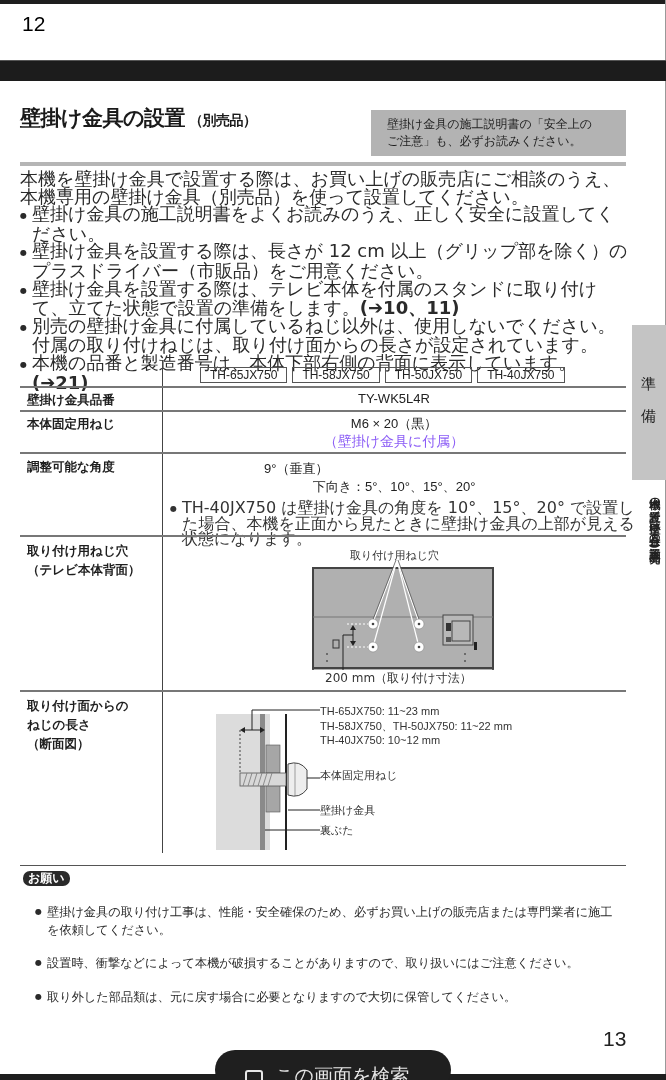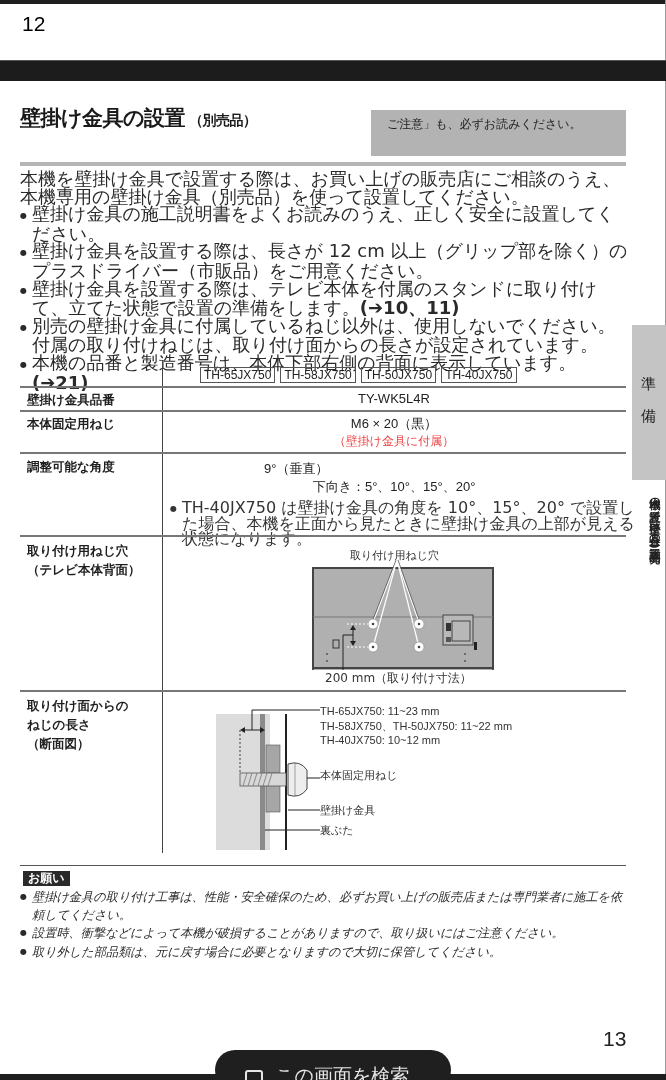--- a/index.html
+++ b/index.html
@@ -22,53 +22,54 @@
   .intro p { margin: 0; }
   .bullet { padding-left: 12px; text-indent: -12px; }
   .bullet::before { content: "●"; font-size: 8px; display: inline-block; width: 12px; text-indent: 0; vertical-align: 2px; }
   .ref { font-weight: bold; }
 
   .side-tab { position: absolute; left: 632px; top: 325px; width: 34px; height: 155px; background: #c4c4c4; }
   .side-tab span { position: absolute; left: 9px; font-size: 15px; color: #222; }
   .side-vertical { position: absolute; left: 640px; top: 490px; width: 20px; font-size: 11px; line-height: 11.6px; writing-mode: vertical-rl; color: #222; font-weight: bold; }
   .vline { position: absolute; left: 162px; top: 360px; width: 1px; height: 493px; background: #444; }
   .models { position: absolute; left: 200px; top: 367px; display: flex; gap: 5px; }
-  .model { border: 1px solid #555; padding: 0 3px; font-size: 12px; line-height: 14px; color: #222; font-family: "Liberation Sans", sans-serif; }
+  .model { border: 1px solid #555; padding: 0 9px; font-size: 12px; line-height: 14px; color: #222; font-family: "Liberation Sans", sans-serif; }
   .hrule { position: absolute; left: 20px; width: 606px; height: 2px; background: #777; }
   .rlabel { position: absolute; left: 27px; font-size: 12.5px; font-weight: bold; line-height: 19px; color: #1e1e1e; }
   .rval { position: absolute; left: 164px; width: 460px; text-align: center; font-size: 13px; color: #222; font-family: "Liberation Sans", sans-serif; }
-  .rval-small { font-size: 12px; color: #ef4444; }
+  .rval-small { font-size: 14px; color: #8b5cf6; }
   .angle-note { position: absolute; left: 170px; top: 500px; width: 455px; font-size: 16px; line-height: 15px; color: #333; }
 
   .diag-label { position: absolute; font-size: 11px; color: #333; }
   .len-text { position: absolute; left: 320px; top: 704px; font-size: 11px; line-height: 14.5px; color: #333; font-family: "Liberation Sans", sans-serif; }
 
   .bottom-rule { position: absolute; left: 20px; top: 865px; width: 606px; height: 1px; background: #555; }
-  .onegai { position: absolute; left: 23px; top: 871px; background: #2a2a2a; color: #fff; font-size: 12px; font-weight: bold; padding: 0 5px; line-height: 15px; border-radius: 0; }
+  .onegai { position: absolute; left: 23px; top: 871px; background: #2a2a2a; color: #fff; font-size: 12px; font-weight: bold; padding: 0 5px; line-height: 15px; border-radius: 7px; }
   .notes { position: absolute; left: 20px; top: 888px; width: 610px; font-size: 12.2px; line-height: 17.5px; color: #2a2a2a; }
-  .notes p { margin: 0; font-style: italic; }
+  .notes p { margin: 15px; }
 
   .page-num-bottom { position: absolute; left: 603px; top: 1027px; font-size: 21px; color: #222; font-family: "Liberation Sans", sans-serif; }
   .bottom-bar { position: absolute; left: 0; top: 1074px; width: 666px; height: 6px; background: #1e1e1e; }
   .search-pill { position: absolute; left: 215px; top: 1050px; width: 236px; height: 40px; background: #1f1f1f; border-radius: 22px; color: #e6e6e6; font-size: 19px; }
   .search-pill .lens { position: absolute; left: 30px; top: 20px; width: 14px; height: 14px; border: 2px solid #e6e6e6; border-radius: 3px; }
   .search-pill .txt { position: absolute; left: 60px; top: 13px; }
 </style>
 </head>
 <body>
 
 <div class="top-edge"></div>
 <div class="right-edge"></div>
 <div class="page-num-top">12</div>
 <div class="dark-band"></div>
 
 <div class="title">
   <span>壁掛け金具の設置</span><span class="sub">（別売品）</span>
 </div>
 <div class="notice-box">
+  <div>壁掛け金具の施工説明書の「安全上の</div>
   <div>ご注意」も、必ずお読みください。</div>
 </div>
 <div class="title-rule"></div>
 
 <div class="intro">
   <p>本機を壁掛け金具で設置する際は、お買い上げの販売店にご相談のうえ、本機専用の壁掛け金具（別売品）を使って設置してください。</p>
   <p class="bullet"><span>壁掛け金具の施工説明書をよくお読みのうえ、正しく安全に設置してください。</span></p>
   <p class="bullet"><span>壁掛け金具を設置する際は、長さが 12 cm 以上（グリップ部を除く）のプラスドライバー（市販品）をご用意ください。</span></p>
   <p class="bullet"><span>壁掛け金具を設置する際は、テレビ本体を付属のスタンドに取り付けて、立てた状態で設置の準備をします。</span><span class="ref">(➔10、11)</span></p>
   <p class="bullet"><span>別売の壁掛け金具に付属しているねじ以外は、使用しないでください。付属の取り付けねじは、取り付け面からの長さが設定されています。</span></p>

